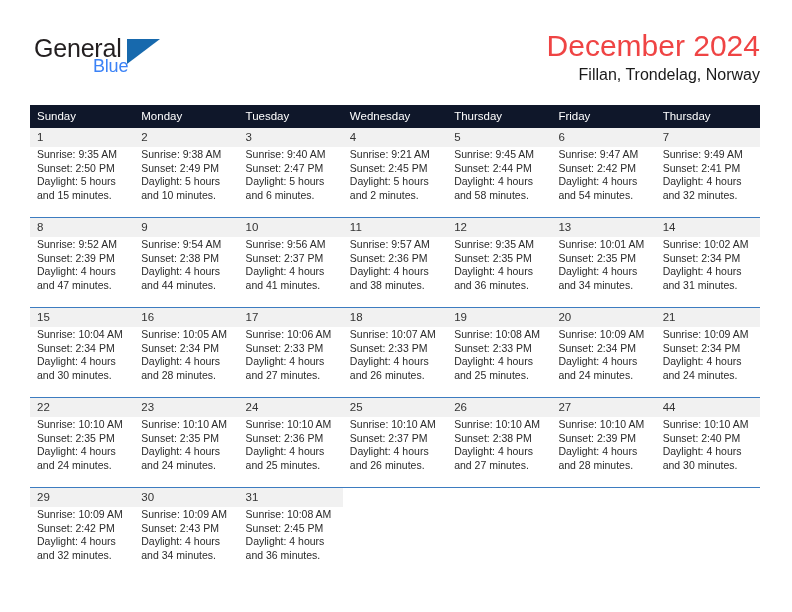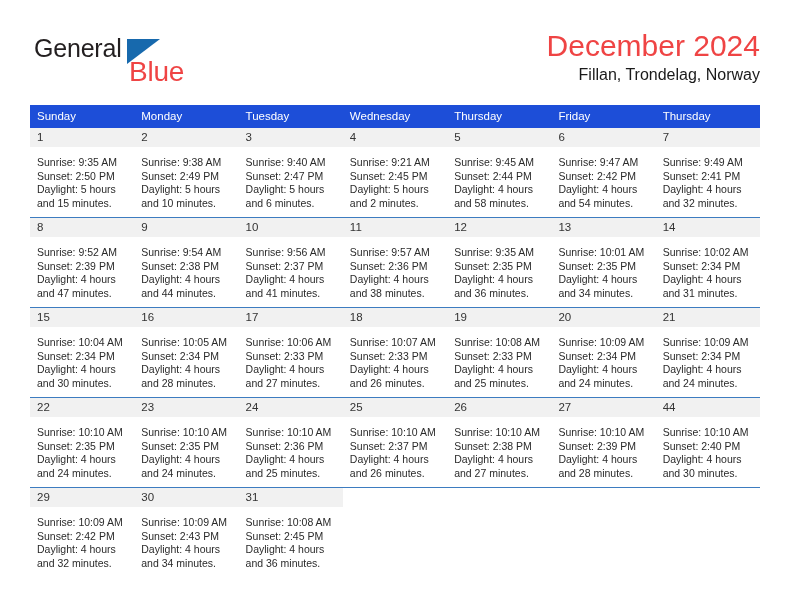--- a/index.html
+++ b/index.html
@@ -42,25 +42,24 @@
     top: 0;
     font-size: 25px;
     letter-spacing: -0.2px;
     color: #231f20;
     font-family: "Liberation Sans", sans-serif;
   }
   .brand-blue {
     position: absolute;
     left: 59px;
     top: 22px;
-    font-size: 28px;
+    font-size: 18px;
     letter-spacing: -0.2px;
-    color: #ef4444;
+    color: #3b82f6;
     font-family: "Liberation Sans", sans-serif;
-    margin-left: 36px;
   }
   .brand-triangle {
     position: absolute;
     left: 93px;
     top: 5px;
     width: 0;
     height: 0;
     border-left: 33px solid #1769ad;
     border-bottom: 25px solid transparent;
   }
@@ -89,21 +88,21 @@
   
   .calendar {
     position: absolute;
     left: 30px;
     top: 105px;
     width: 730px;
     border-collapse: collapse;
     table-layout: fixed;
   }
   .calendar th {
-    background: #1d4ed8;
+    background: #0f172a;
     color: #ffffff;
     font-size: 11.5px;
     font-weight: normal;
     text-align: left;
     padding: 5px 0 5px 7px;
     height: 10px;
     line-height: 13px;
   }
   .calendar td {
     vertical-align: top;
@@ -120,21 +119,21 @@
     color: #333333;
     line-height: 14px;
     padding: 2px 0 3px 7px;
     min-height: 14px;
   }
   .daynum.empty {
     background: #ffffff;
     color: transparent;
   }
   .cell-lines {
-    padding: 9px 6px 0 7px;
+    padding: 1px 6px 0 7px;
   }
   .cell-lines div {
     font-size: 10.5px;
     color: #2a2a2a;
     line-height: 13.6px;
     white-space: nowrap;
   }
   .cell-empty .cell-lines div { visibility: hidden; }
 </style>
 </head>

